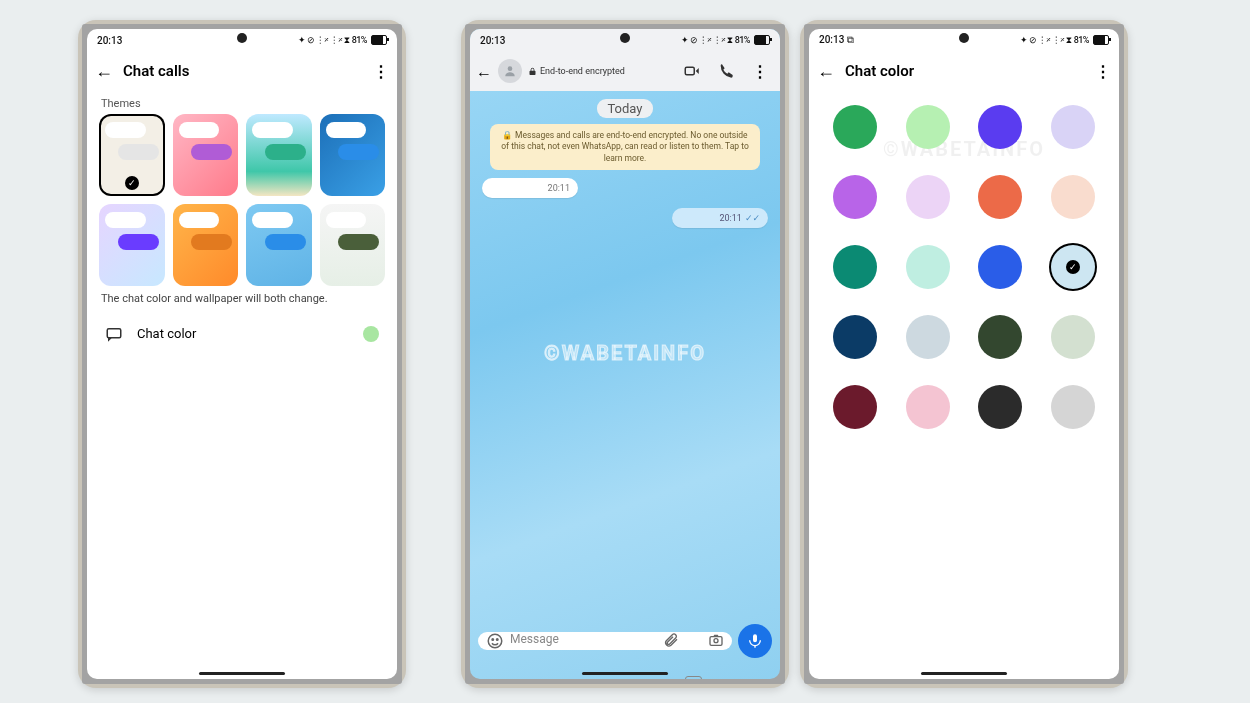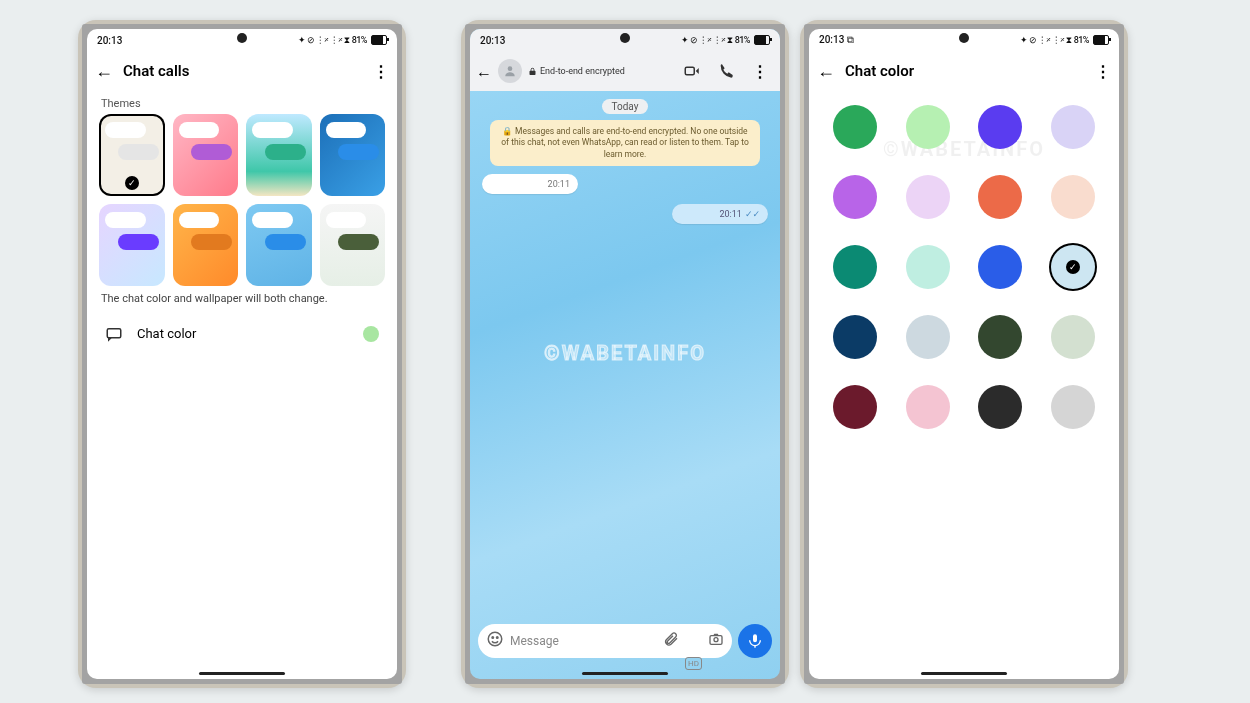--- a/index.html
+++ b/index.html
@@ -109,21 +109,21 @@
   flex:0 0 auto;
 }
 .avatar{ width:24px; height:24px; background:#d6d8dc; border-radius:50%; display:flex;align-items:center;justify-content:center;}
 .avatar svg{width:14px;height:14px;}
 .enc{ font-size:9px; color:#333; display:flex; align-items:center; gap:3px;}
 .spacer{ flex:1;}
 .hdr-ico{ width:28px; display:flex; justify-content:center;}
 .chat-body{ flex:1; position:relative; overflow:hidden;}
 .pill{
   margin:8px auto 6px; background:#eef0f2; border-radius:9px; padding:2px 10px;
-  font-size:10px; color:#555; width:max-content;
+  font-size:13px; color:#555; width:max-content;
 }
 .enc-banner{
   margin:2px 20px 8px; background:#fbeecb; border-radius:8px; padding:6px 10px;
   font-size:8.5px; color:#6b5b2e; text-align:center; line-height:1.35;
 }
 .msg-in{
   background:#fff; border-radius:10px; padding:5px 8px; margin:4px 0 4px 12px;
   width:80px; font-size:9px; color:#777; text-align:right;
   box-shadow:0 1px 1px rgba(0,0,0,.08);
 }
@@ -138,22 +138,22 @@
   position:absolute; top:50%; left:50%; transform:translate(-50%,-50%);
   font-size:20px; letter-spacing:2px; color:rgba(255,255,255,.45);
   font-weight:700; -webkit-text-stroke:1px rgba(255,255,255,.6);
   pointer-events:none; white-space:nowrap;
 }
 
 .compose{
   height:40px; display:flex; align-items:center; padding:6px 8px; gap:6px; flex:0 0 auto;
 }
 .compose .field{
-  flex:1; background:#fff; border-radius:20px; height:34px; display:flex;
-  align-items:center; padding:0 8px; gap:6px;
+  flex:1; background:#fff; border-radius:20px; height:18px; display:flex;
+  align-items:flex-start; padding:0 8px; gap:6px;
 }
 .compose .mic{
   width:34px; height:34px; border-radius:50%; background:#1a73e8; display:flex;
   align-items:center; justify-content:center;
 }
 .smallico{ color:#666; }
 .placeholder{ color:#888; font-size:12px; flex:1;}
 .navbar{
   height:12px; flex:0 0 auto; display:flex; justify-content:center; align-items:center;
 }

